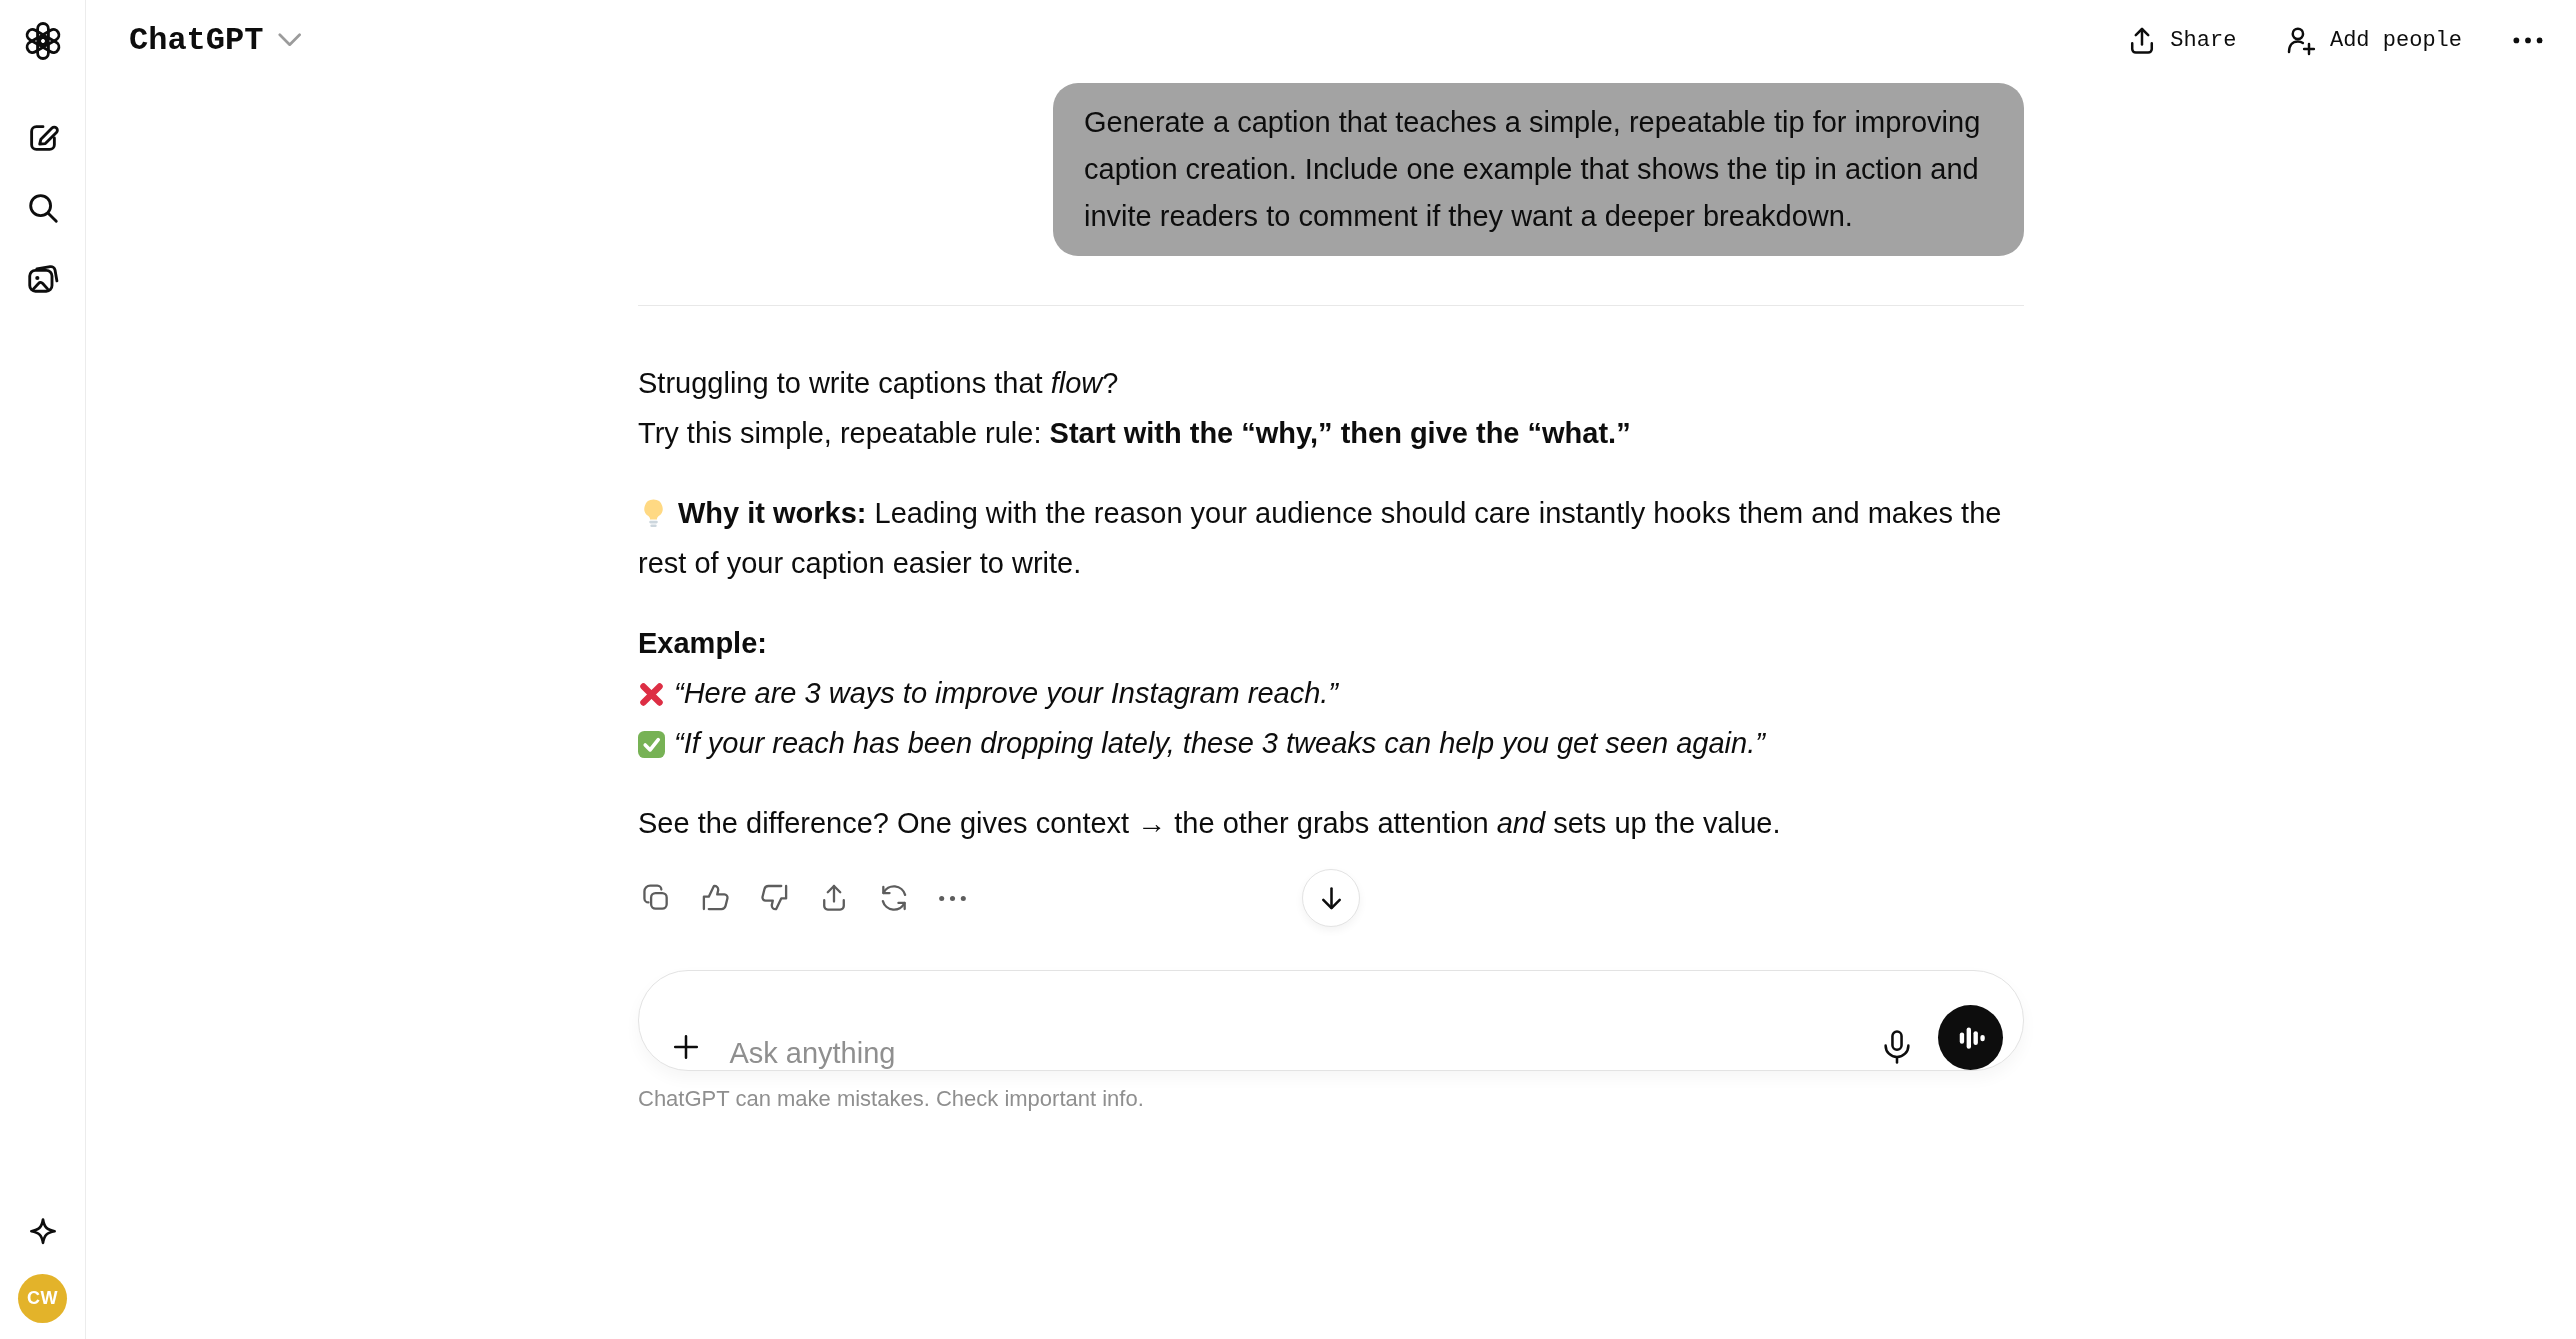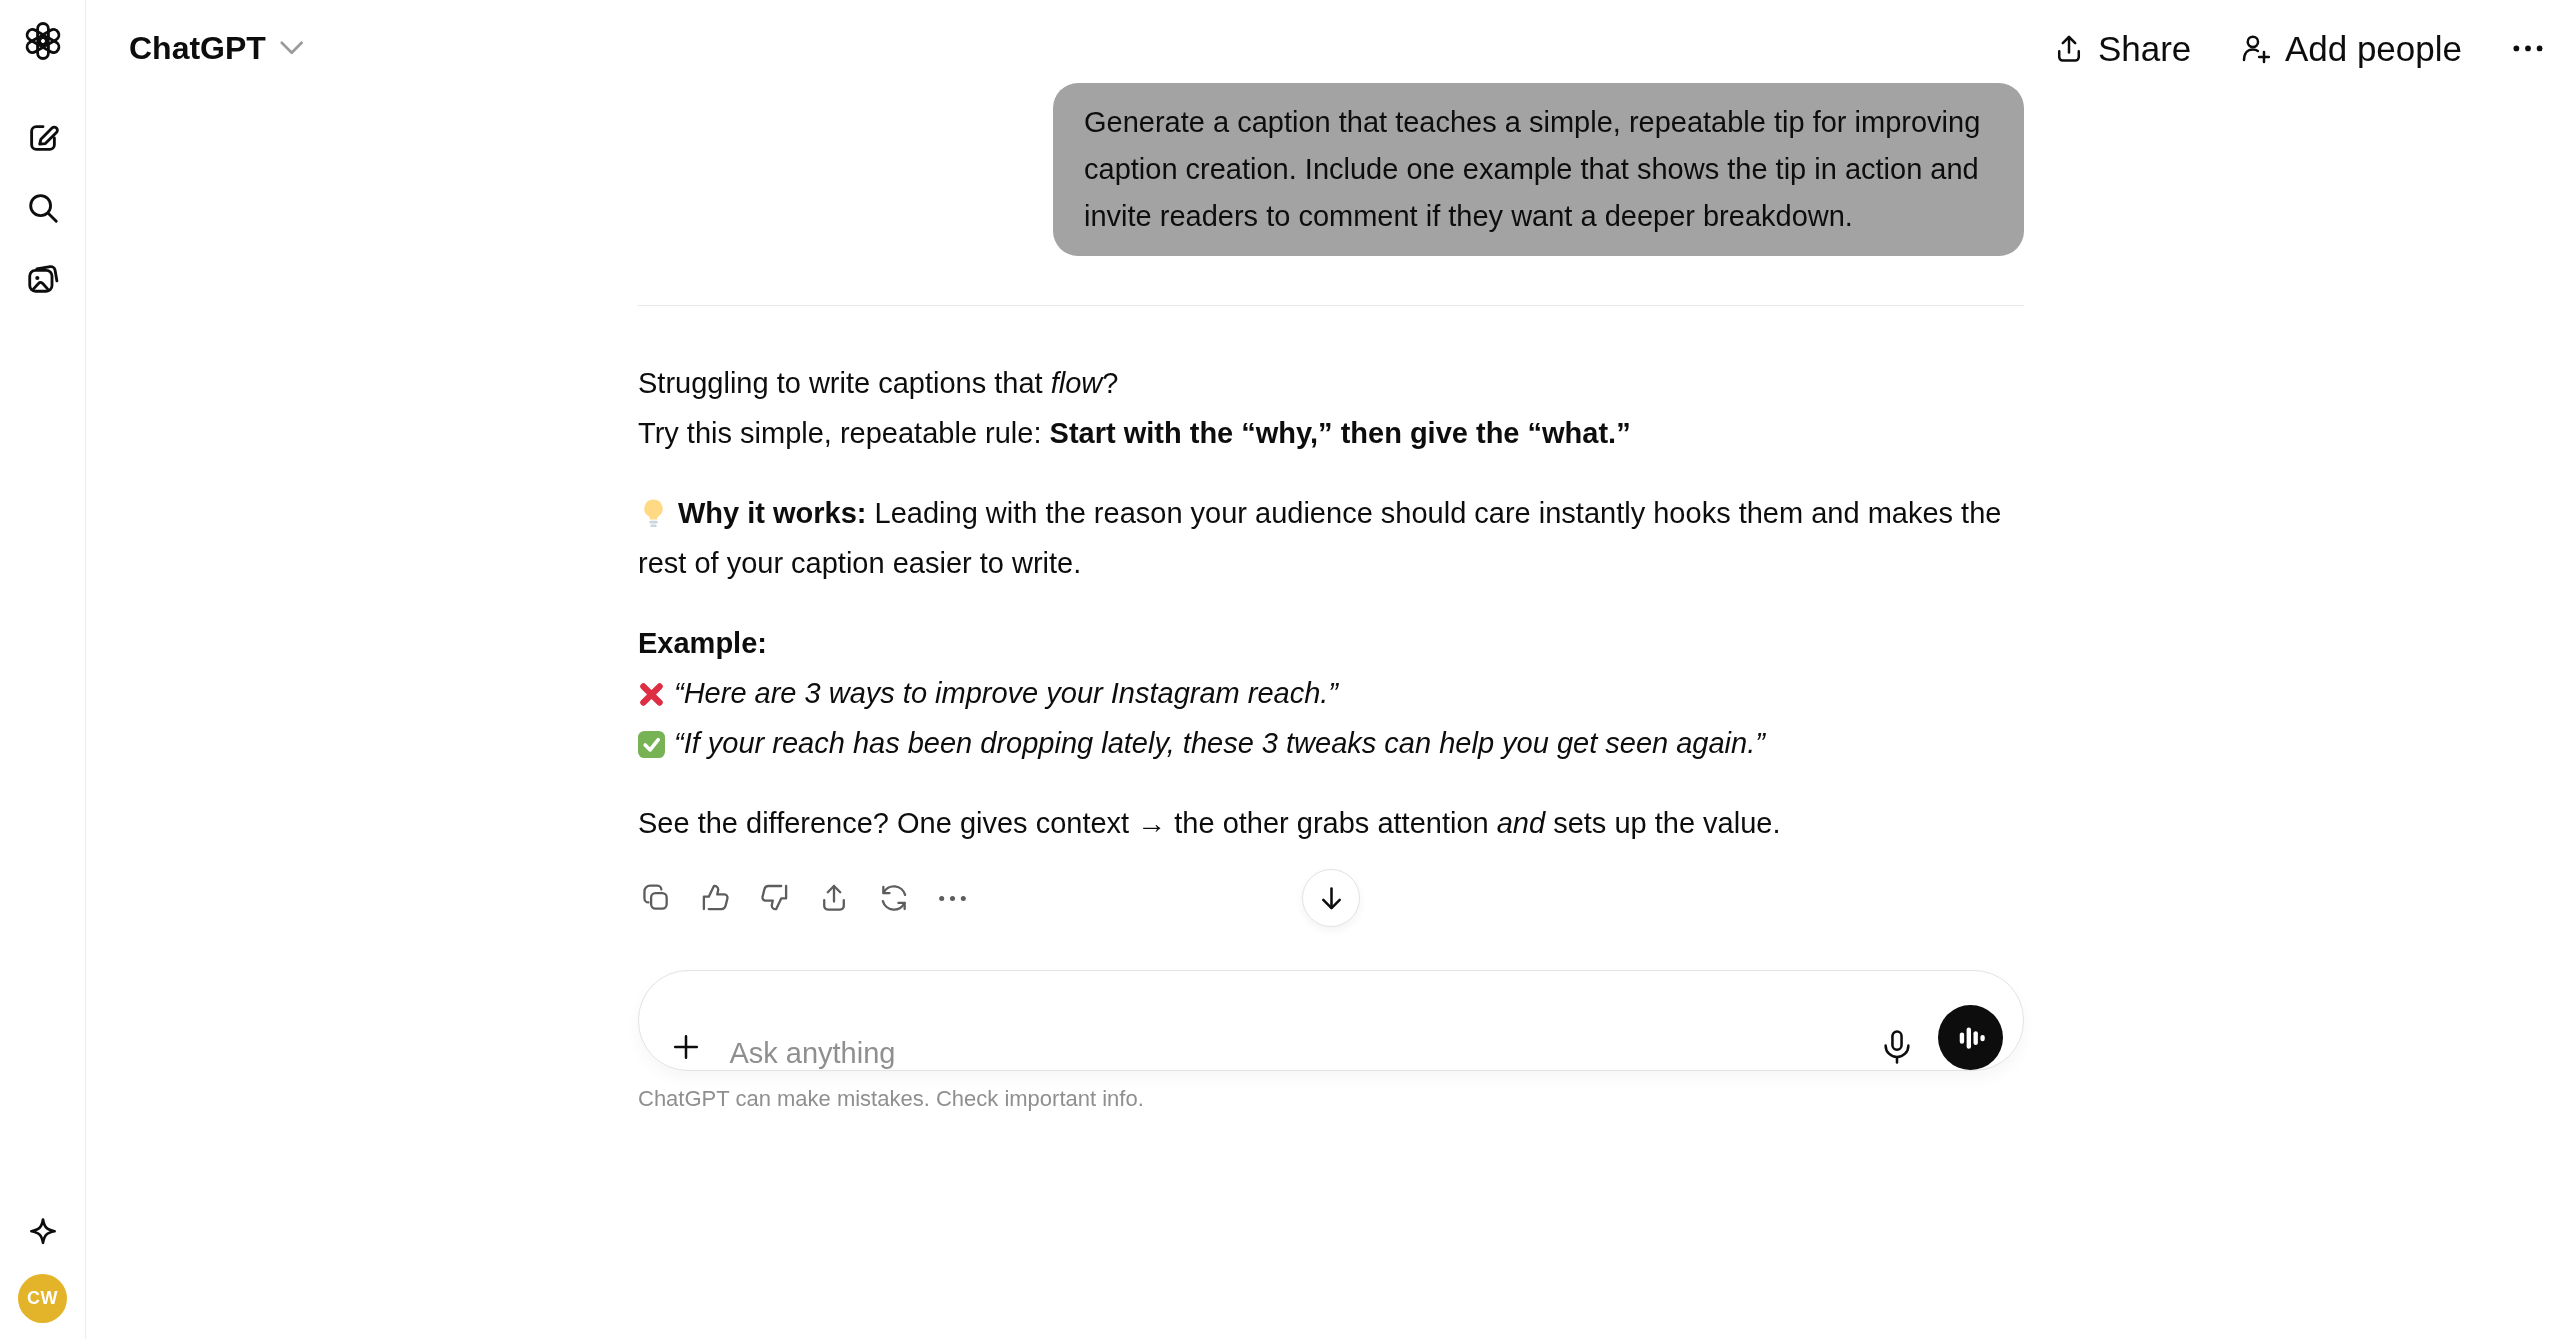--- a/index.html
+++ b/index.html
@@ -29,33 +29,34 @@
     width:49px; height:49px; border-radius:50%; background:#e3b32a; border:none;
     color:#ffffff; font-size:18px; font-weight:700; letter-spacing:0.4px;
     display:flex; align-items:center; justify-content:center; cursor:pointer;
     font-family:"Liberation Sans", sans-serif;
   }
 
   
   .main { flex:1; position:relative; height:100%; }
 
   .topbar {
-    position:absolute; top:8px; left:0; right:0; height:81px; z-index:5;
+    position:absolute; top:0; left:0; right:0; height:81px; z-index:5;
     display:flex; align-items:center; justify-content:space-between;
     padding:0 31px 0 34px;
+    font-family:Liberation Mono, monospace;
   }
   .model-switcher {
     display:flex; align-items:center; gap:14.4px; cursor:pointer;
     padding:7.2px 9px; border-radius:10.8px;
   }
   .model-switcher .title { font-size:32px; font-weight:600; color:#0d0d0d; }
   .topbar-right { display:flex; align-items:center; gap:49px; }
   .tb-btn {
     display:flex; align-items:center; gap:12.6px; background:none; border:none;
-    font-size:35px; color:#0d0d0d; cursor:pointer; font-family:inherit;
+    font-size:22px; color:#0d0d0d; cursor:pointer; font-family:inherit;
   }
   .tb-more { background:none; border:none; cursor:pointer; display:flex; align-items:center; }
 
   
   .chat { width:1386px; margin:0 auto; padding-top:83px; display:flex; flex-direction:column; }
 
   .user-row { display:flex; justify-content:flex-end; }
   .bubble {
     max-width:971px; background:#a3a3a3; border-radius:25px;
     padding:16px 31px; font-size:29px; line-height:47px; color:#0d0d0d;

